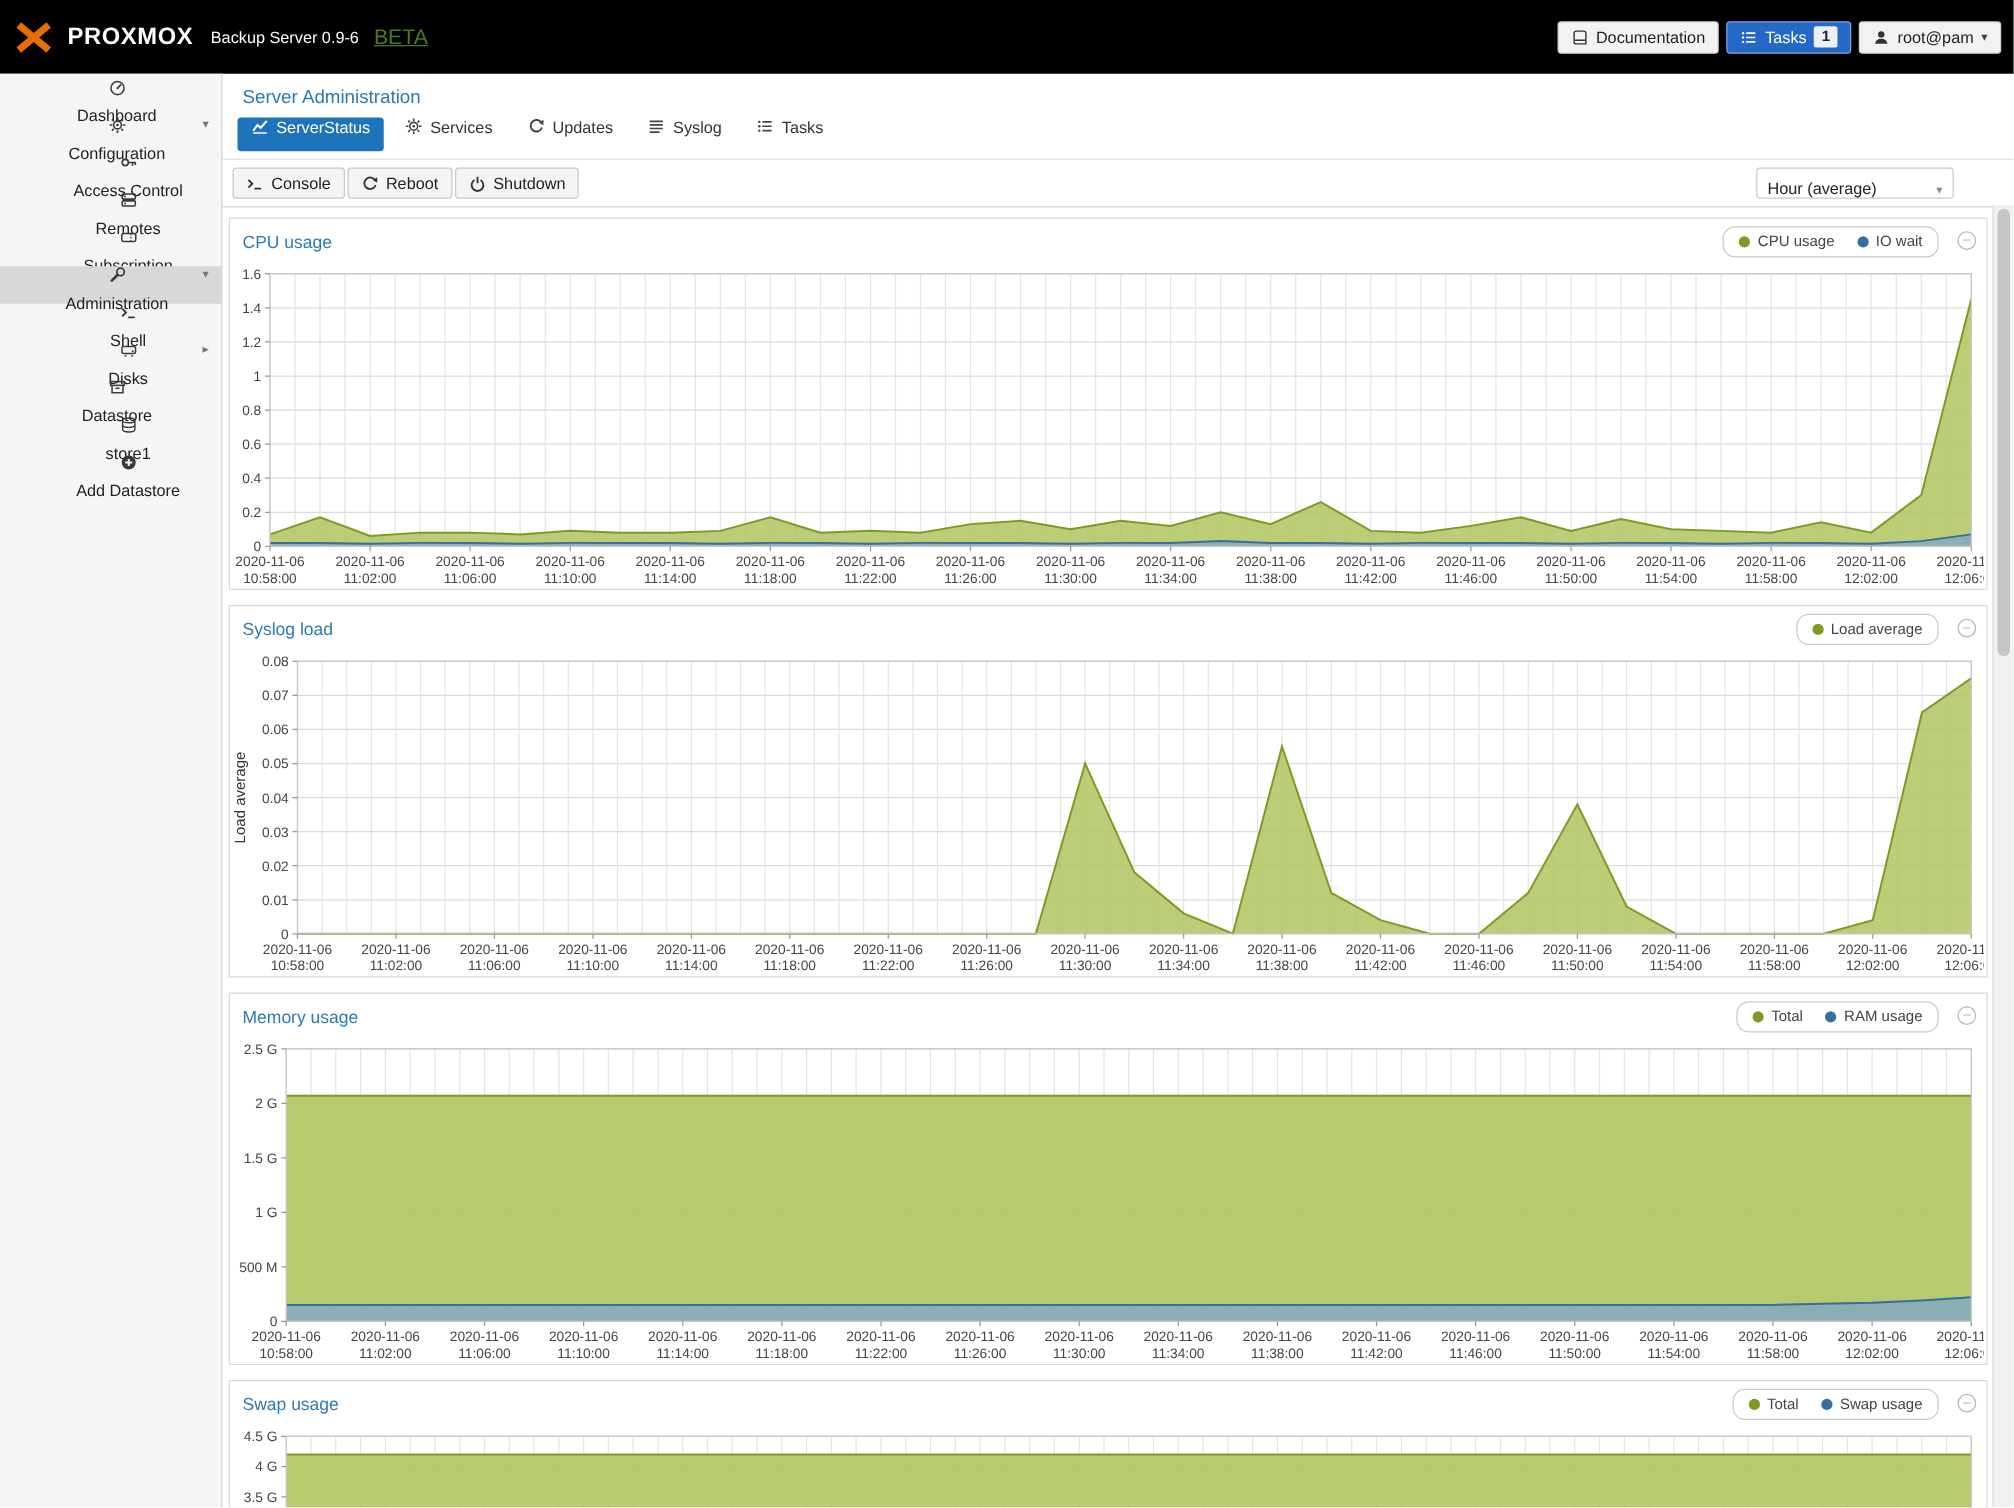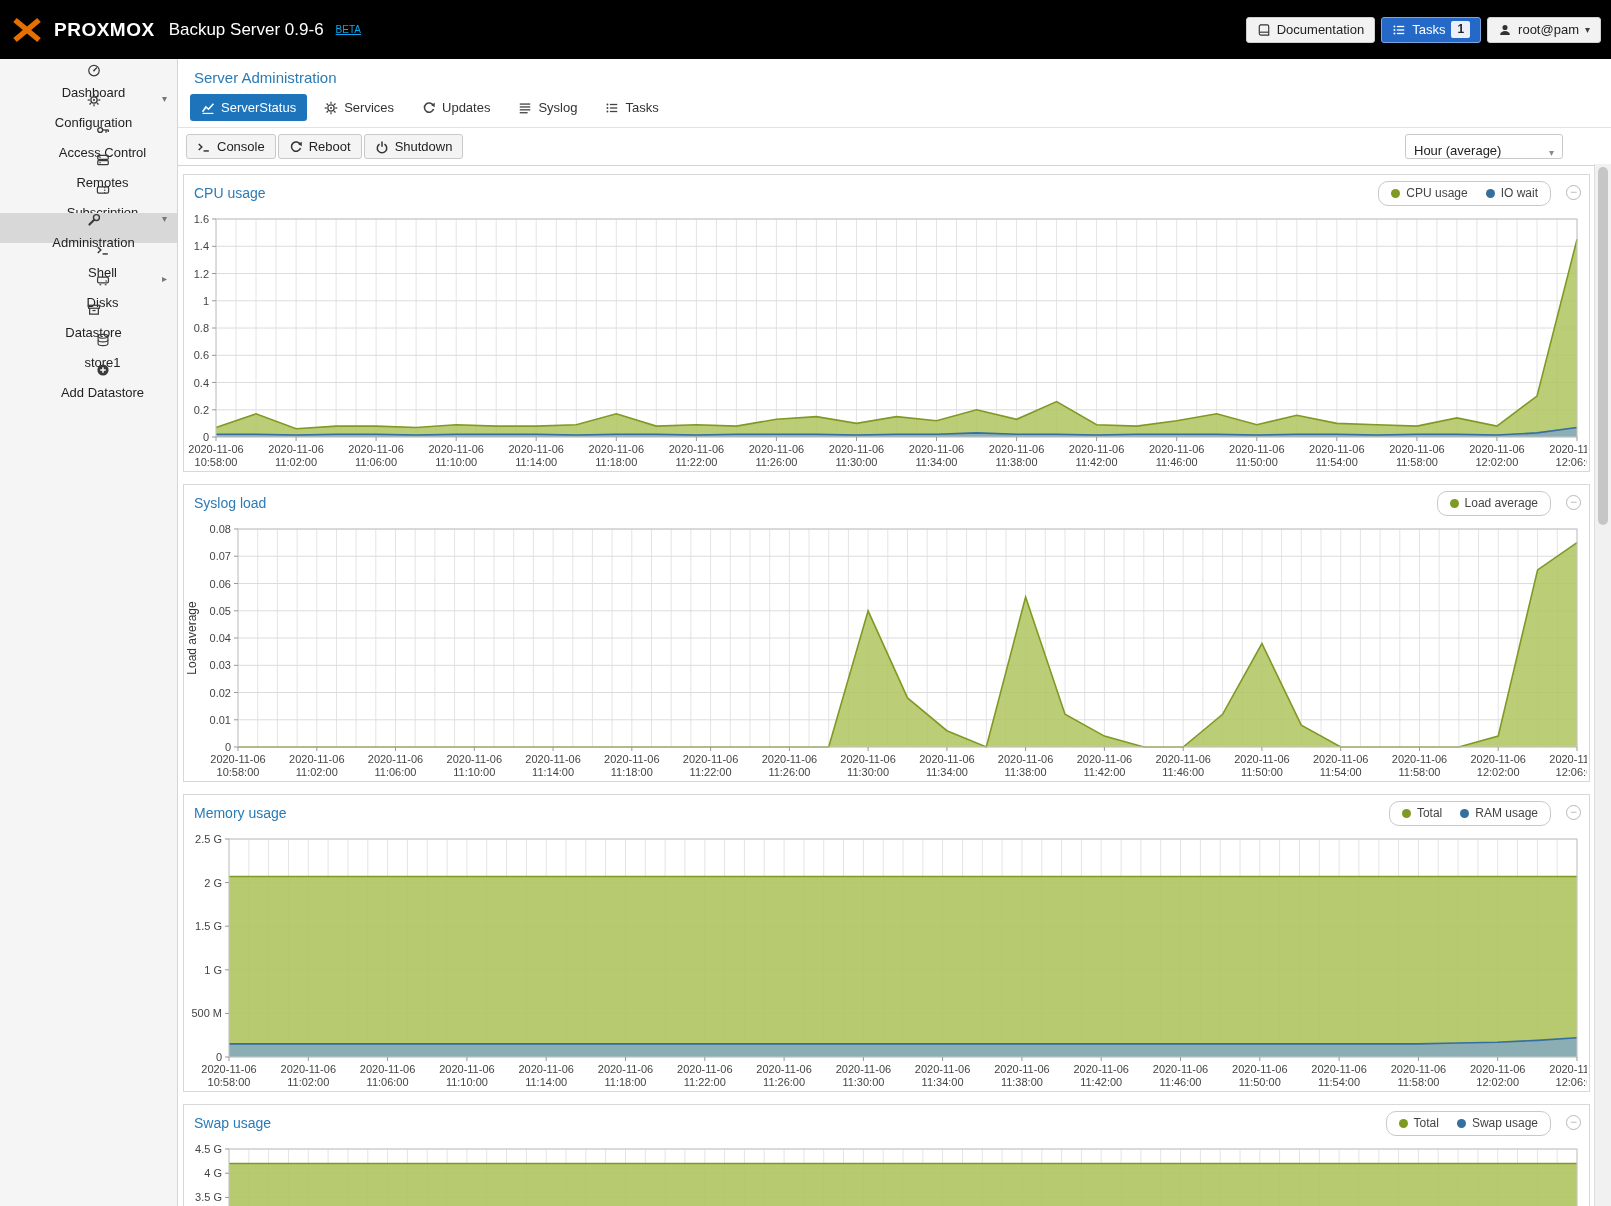--- a/index.html
+++ b/index.html
@@ -5,22 +5,22 @@
   html,body{margin:0;padding:0;}
   body{width:1611px;height:1206px;overflow:hidden;background:#fff;
        font-family:"Liberation Sans",sans-serif;-webkit-font-smoothing:antialiased;}
   #app{width:100%;height:100%;display:flex;flex-direction:column;}
 
   
   .topbar{height:59px;background:#000;color:#fff;display:flex;align-items:center;
           padding:0 10px;gap:6px;flex:none;}
   .logo{display:flex;align-items:center;margin-right:4px;}
   .brand{font-weight:bold;font-size:19px;letter-spacing:.5px;}
-  .product{font-size:17px;margin-left:8px;}
-  .beta{color:#0ea5e9;font-size:10px;margin-left:6px;text-decoration:underline;cursor:pointer;}
+  .product{font-size:13px;margin-left:8px;}
+  .beta{color:#4d7c0f;font-size:17px;margin-left:6px;text-decoration:underline;cursor:pointer;}
   .tspacer{flex:1;}
   .hbtn{display:flex;align-items:center;gap:6px;background:#f2f2f2;color:#222;
         border:1px solid #cfcfcf;border-radius:3px;height:26px;padding:0 10px;
         font-size:13px;font-family:inherit;cursor:pointer;}
   .hbtn .hicon{display:inline-flex;color:#333;}
   .hbtn.tasksb{background:#2468c8;border-color:#7aa6e0;color:#fff;}
   .hbtn.tasksb .hicon{color:#fff;}
   .badge{background:#edf1f7;color:#223;border-radius:2px;font-size:12px;
          padding:0 6px;line-height:17px;font-weight:bold;}
   .hcaret{font-size:10px;opacity:.85;}
@@ -32,21 +32,21 @@
   .sitem{position:relative;display:flex;align-items:center;gap:8px;height:30px;
          font-size:13px;color:#222;cursor:pointer;padding-left:10px;flex-direction:column;}
   .sitem.lvl1{padding-left:28px;}
   .sitem.sel{background:#d8d8d8;}
   .sicon{width:16px;display:inline-flex;justify-content:center;color:#3a3a3a;}
   .scaret{position:absolute;right:10px;color:#777;font-size:10px;}
 
   .content{flex:1;min-width:0;display:flex;flex-direction:column;}
   .page-title{padding:10px 0 3px 16px;font-size:15px;color:#2a7bb5;}
   .tabs{display:flex;gap:6px;padding:5px 12px 6px;}
-  .tab{display:flex;align-items:center;gap:6px;height:27px;padding:0 11px;font-size:13px;
+  .tab{display:flex;gap:6px;height:27px;padding:0 11px;font-size:13px;
        color:#333;border-radius:3px;cursor:pointer;background:transparent;border:none;
        font-family:inherit;}
   .tab .ticon{display:inline-flex;color:#444;}
   .tab.active{background:#1d74bb;color:#fff;}
   .tab.active .ticon{color:#fff;}
   .toolbar{display:flex;align-items:center;gap:2px;padding:6px 8px;
            border-top:1px solid #e3e3e3;border-bottom:1px solid #d4d4d4;}
   .tbtn{display:flex;align-items:center;gap:6px;background:#f4f4f4;border:1px solid #c9c9c9;
         border-radius:3px;height:25px;padding:0 10px;font-size:13px;color:#222;
         font-family:inherit;cursor:pointer;}

